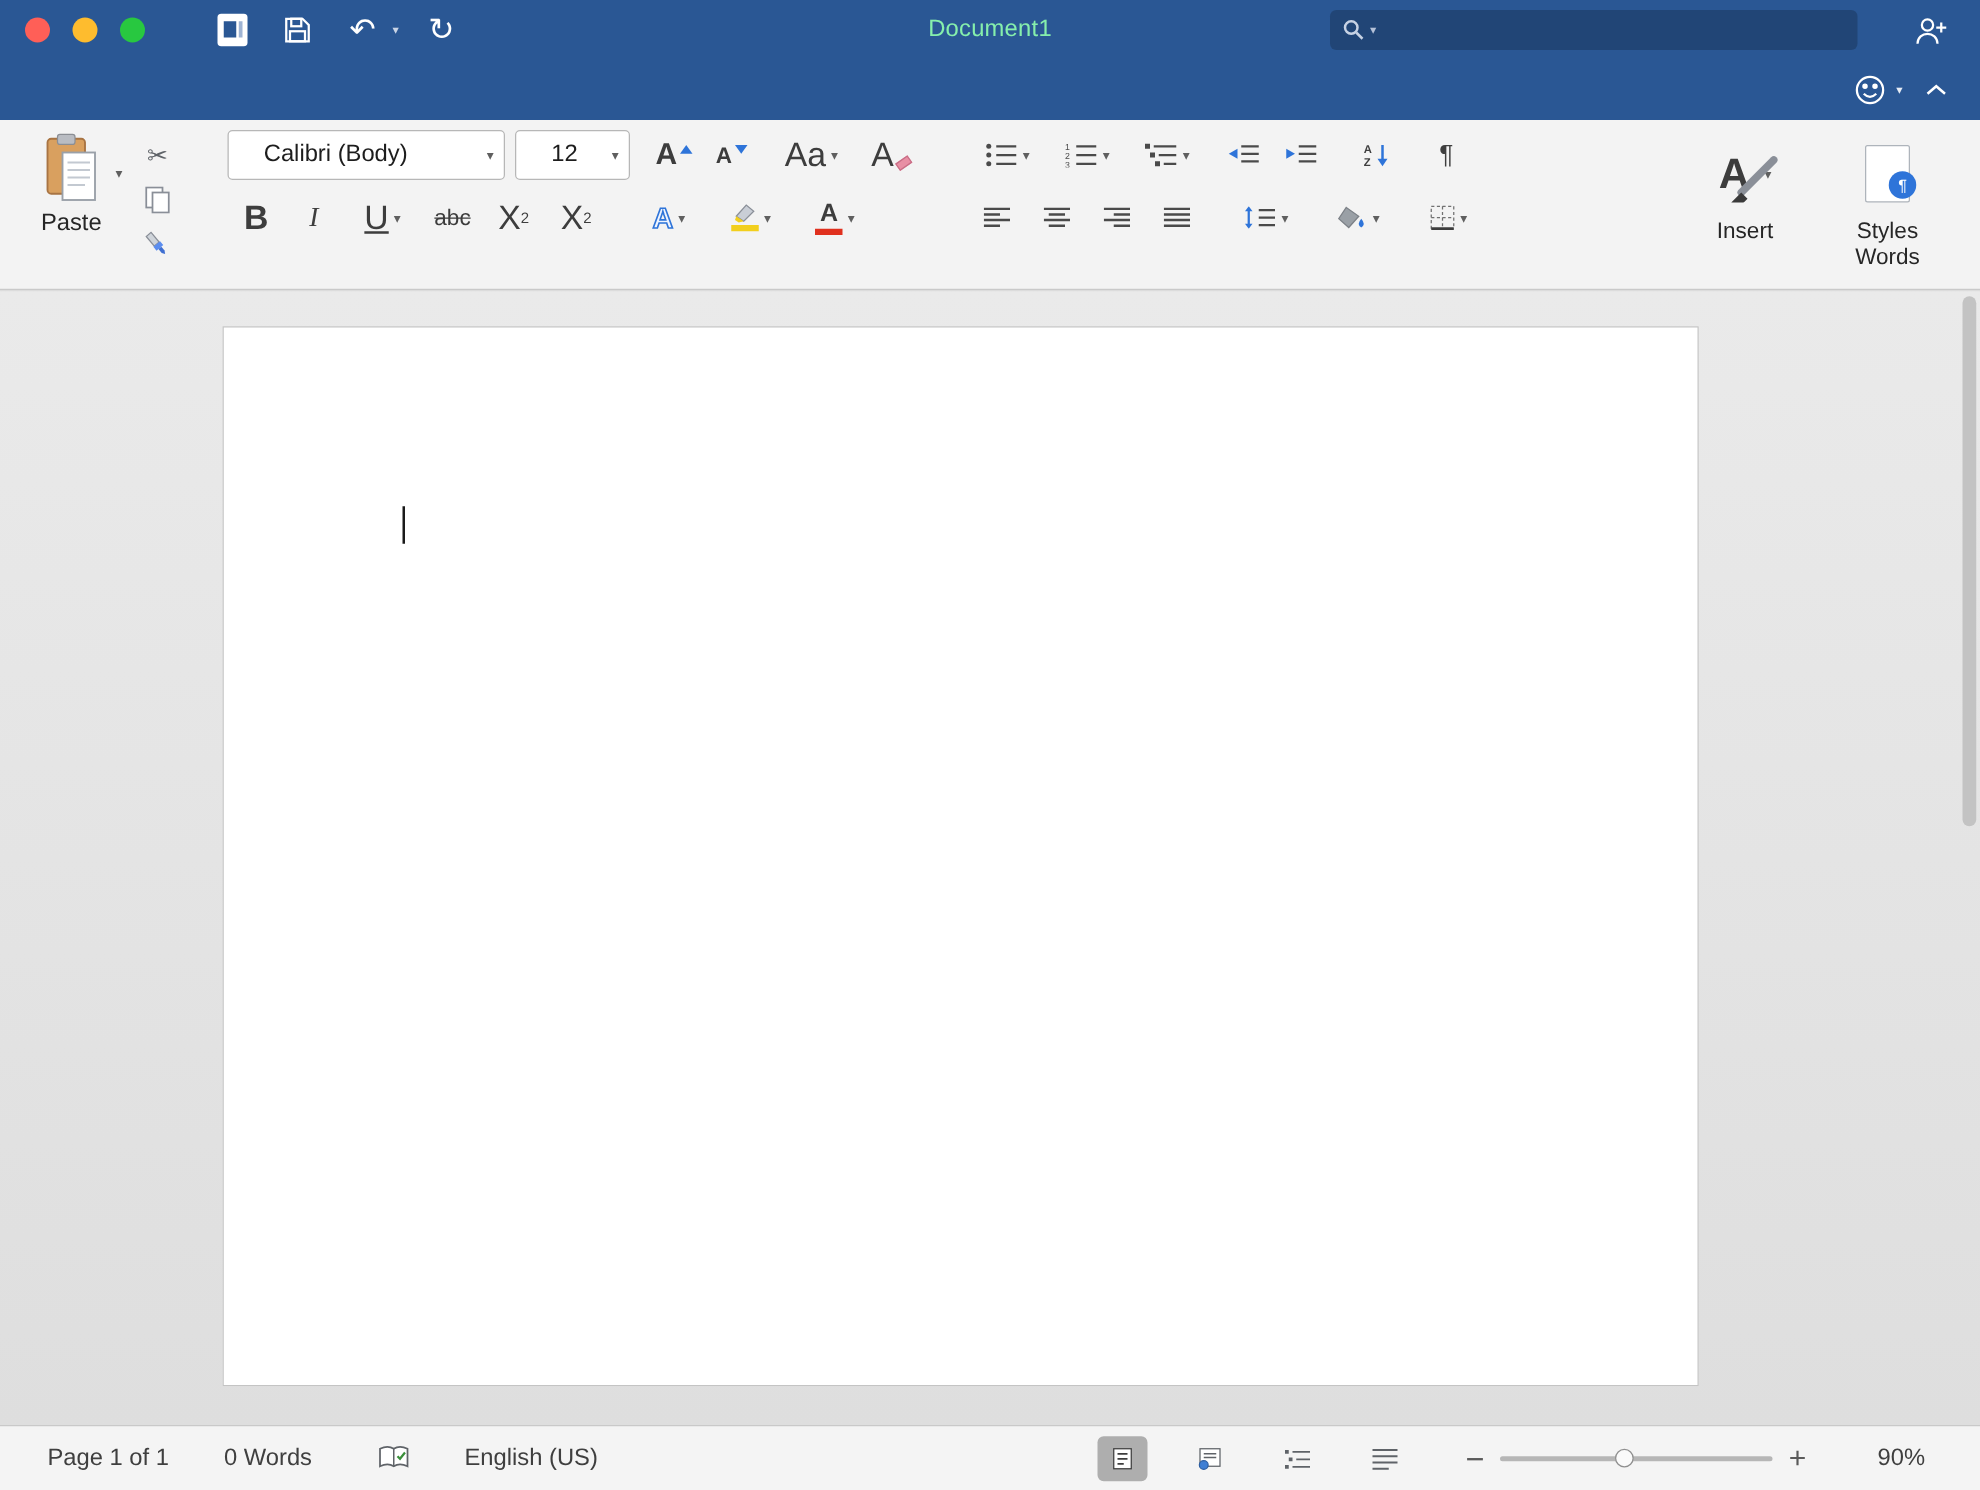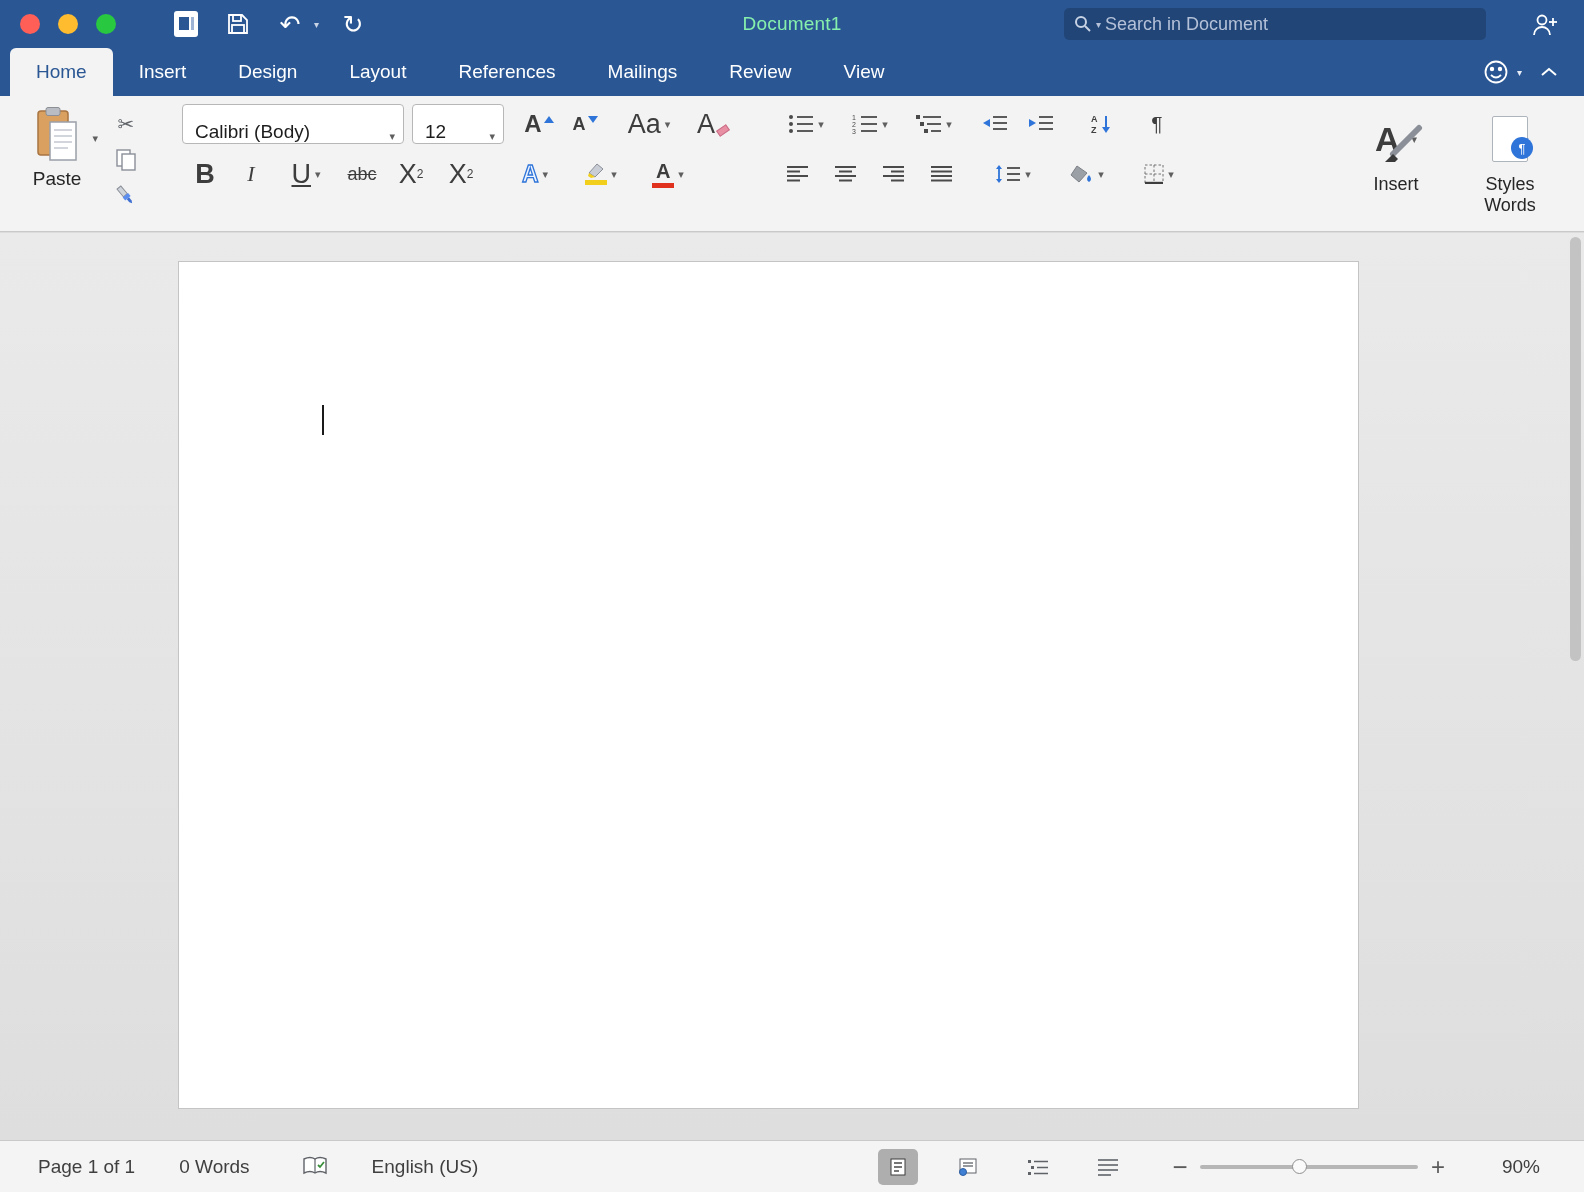--- a/index.html
+++ b/index.html
@@ -43,21 +43,21 @@
   .paste-btn { display:flex; flex-direction:column; align-items:center; }
   .paste-label { font-size:19px; color:#262626; margin-top:6px; }
   .paste-dd { position:absolute; right:2px; top:28px; }
   .cc-col { display:flex; flex-direction:column; gap:4px; margin-left:8px; padding-top:4px; }
   .cc-btn { width:36px; height:32px; display:flex; align-items:center; justify-content:center; border-radius:5px; }
   .scissors { font-size:20px; color:#5f6368; }
 
   
   .grp-col { display:flex; flex-direction:column; gap:10px; }
   .rrow { display:flex; align-items:center; }
-  .combo { background:#fff; border:1px solid #b7b7b7; border-radius:4px; height:40px; display:flex; align-items:flex-end; padding:0 8px 0 12px; color:#1d1d1d; font-size:19px; }
+  .combo { background:#fff; border:1px solid #b7b7b7; border-radius:4px; height:40px; display:flex; align-items:center; padding:0 8px 0 28px; color:#1d1d1d; font-size:19px; }
   .combo .dd { margin-left:auto; padding-left:8px; }
   .combo.fontname { width:222px; }
   .combo.fontsize { width:92px; margin-left:8px; }
 
   .glyphbtn { font-size:27px; color:#3d3d3d; }
   .b-bold { font-weight:700; width:46px; }
   .b-italic { font-style:italic; font-family:"Liberation Serif",serif; width:46px; font-size:22px; }
   .b-underline { text-decoration:underline; }
   .b-strike { text-decoration:line-through; font-size:18px; width:48px; }
   .subsup { width:50px; }
@@ -134,43 +134,32 @@
         <span class="glyph">↻</span>
       </span>
   </div>
   <div class="tb-title">Document1</div>
   <div class="searchbox">
     <svg width="18" height="18" viewBox="0 0 18 18">
       <circle cx="7" cy="7" r="5" fill="none" stroke="#c7d2e4" stroke-width="2"></circle>
       <line x1="11" y1="11" x2="16" y2="16" stroke="#c7d2e4" stroke-width="2"></line>
     </svg>
     <span class="search-chev">▾</span>
-    <input type="text" placeholder="Search in Document" style="">
   </div>
   <div class="sharebtn">
     <svg width="28" height="26" viewBox="0 0 28 26" fill="none" stroke="#ffffff" stroke-width="1.8">
       <circle cx="12" cy="8" r="4.5"></circle>
       <path d="M4 23 c0-5 4-8 8-8 s8 3 8 8"></path>
       <line x1="23" y1="6" x2="23" y2="14"></line>
       <line x1="19" y1="10" x2="27" y2="10"></line>
     </svg>
   </div>
 </div>
 
 <div class="tabrow">
-  <div class="tabs">
-    <span class="tab active">Home</span>
-    <span class="tab">Insert</span>
-    <span class="tab">Design</span>
-    <span class="tab">Layout</span>
-    <span class="tab">References</span>
-    <span class="tab">Mailings</span>
-    <span class="tab">Review</span>
-    <span class="tab">View</span>
-  </div>
   <div class="tabrow-right">
     <span>
       <svg width="26" height="26" viewBox="0 0 26 26" fill="none" stroke="#ffffff" stroke-width="1.8">
         <circle cx="13" cy="13" r="10.5"></circle>
         <circle cx="9" cy="10" r="1.3" fill="#ffffff"></circle>
         <circle cx="17" cy="10" r="1.3" fill="#ffffff"></circle>
         <path d="M8 16 q5 5 10 0"></path>
       </svg>
     </span>
     <span class="smiley-dd">▾</span>

